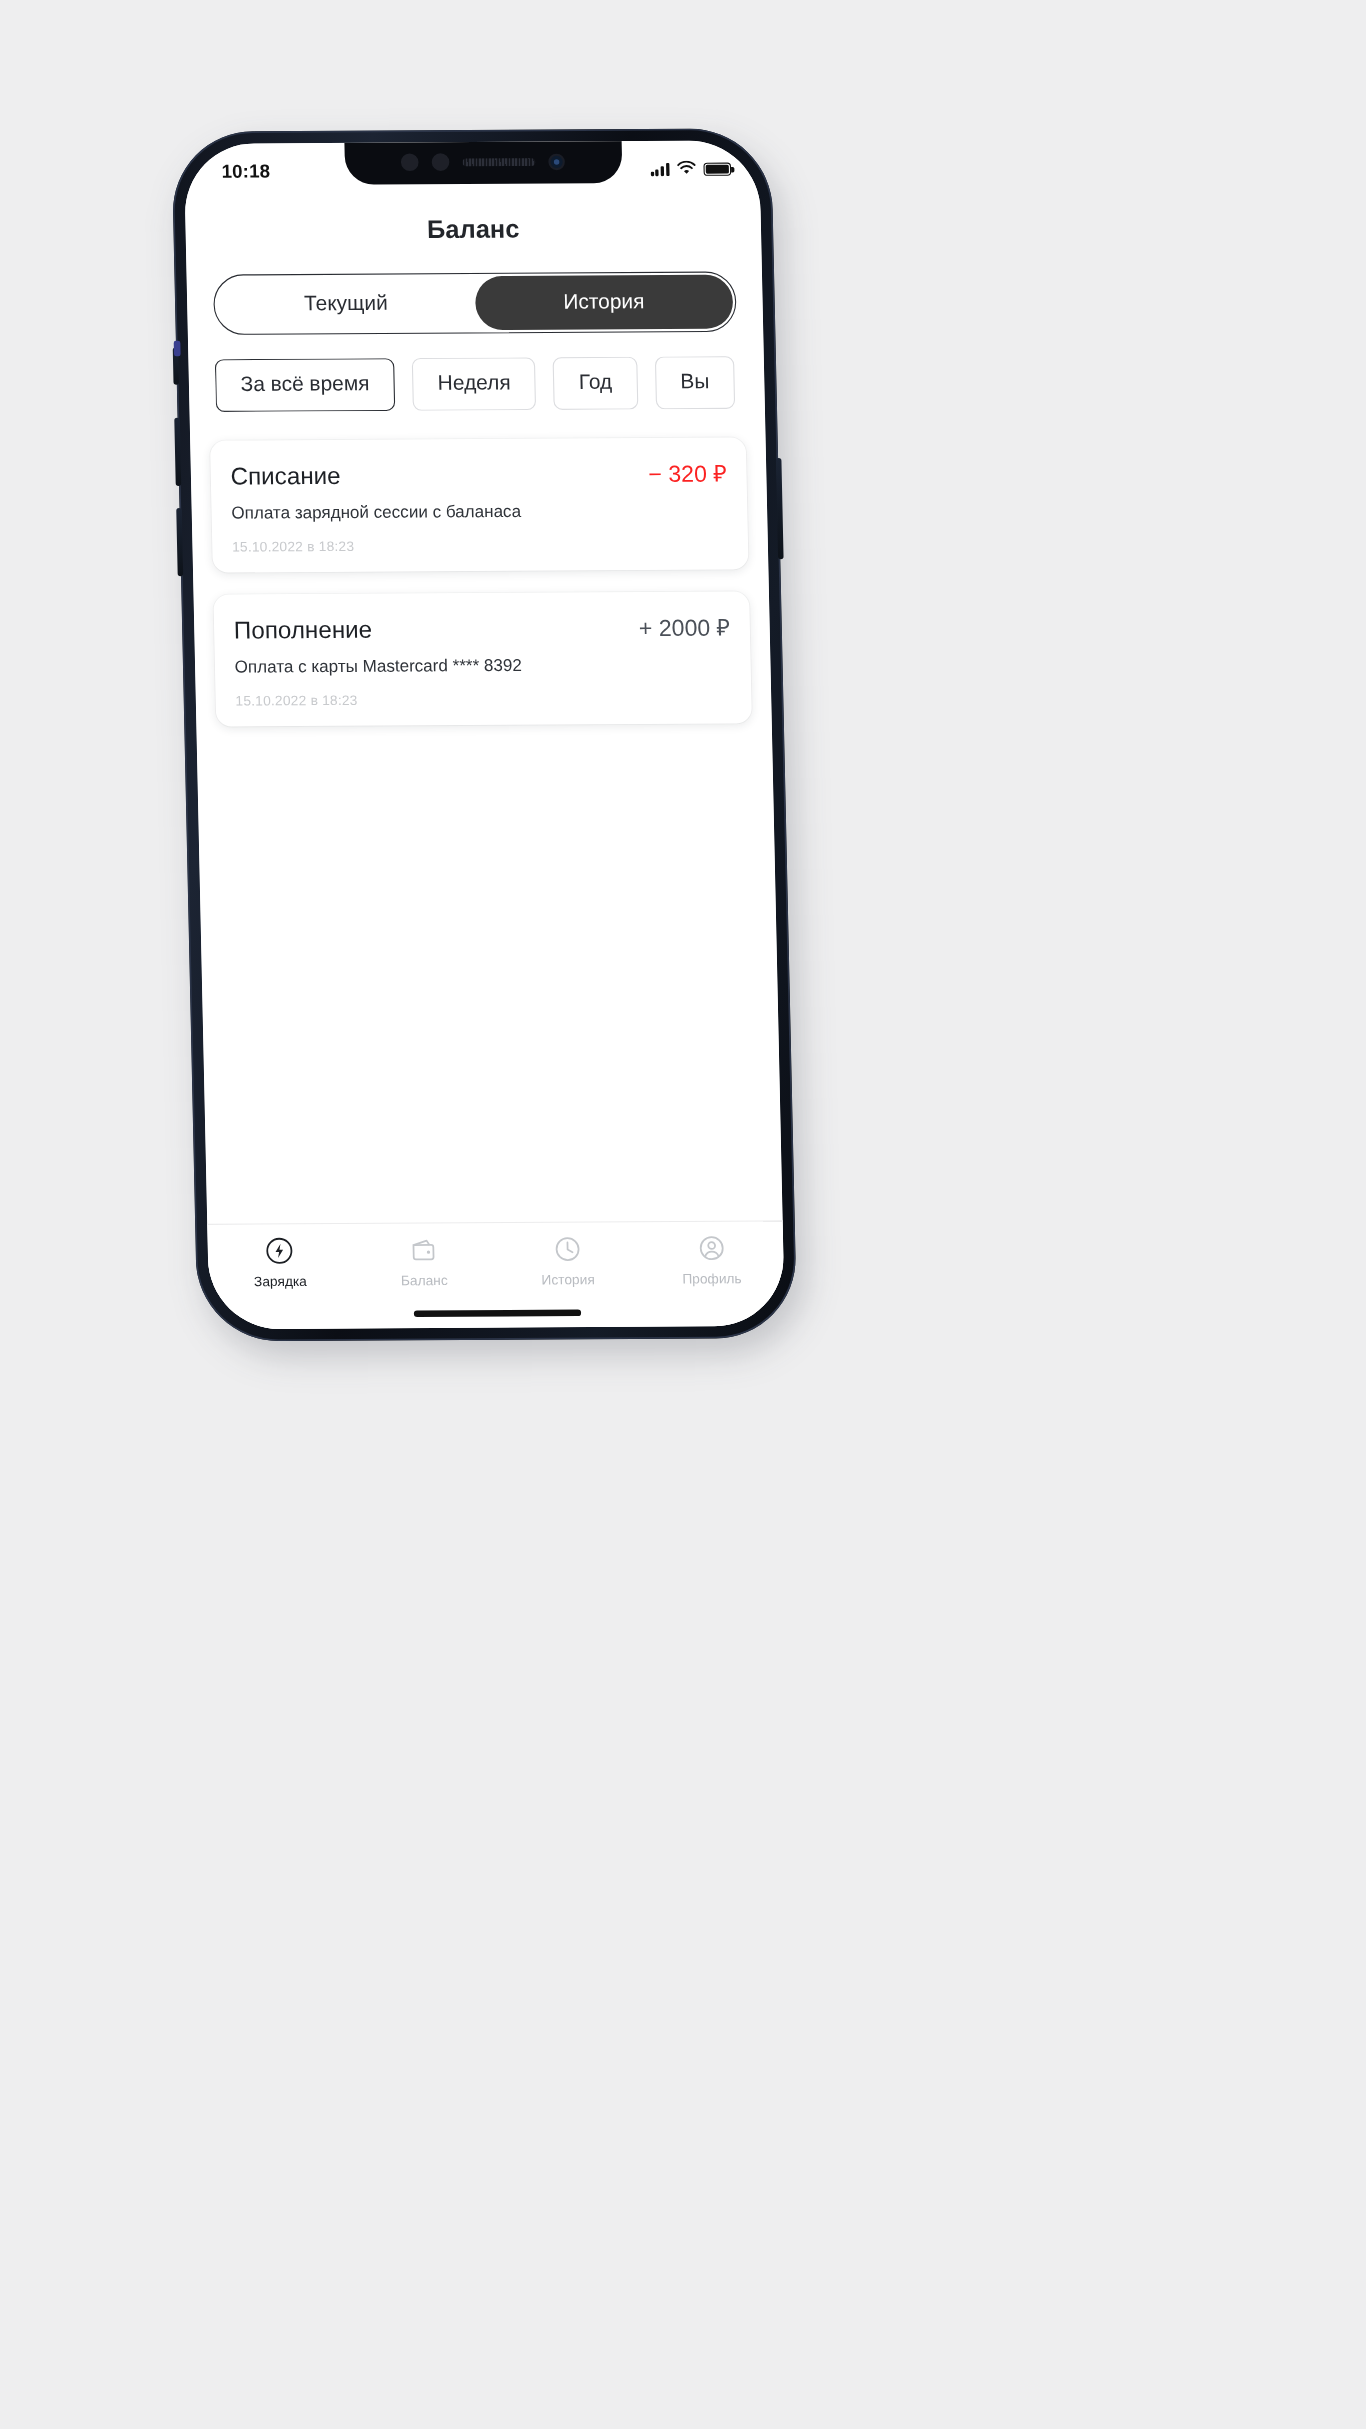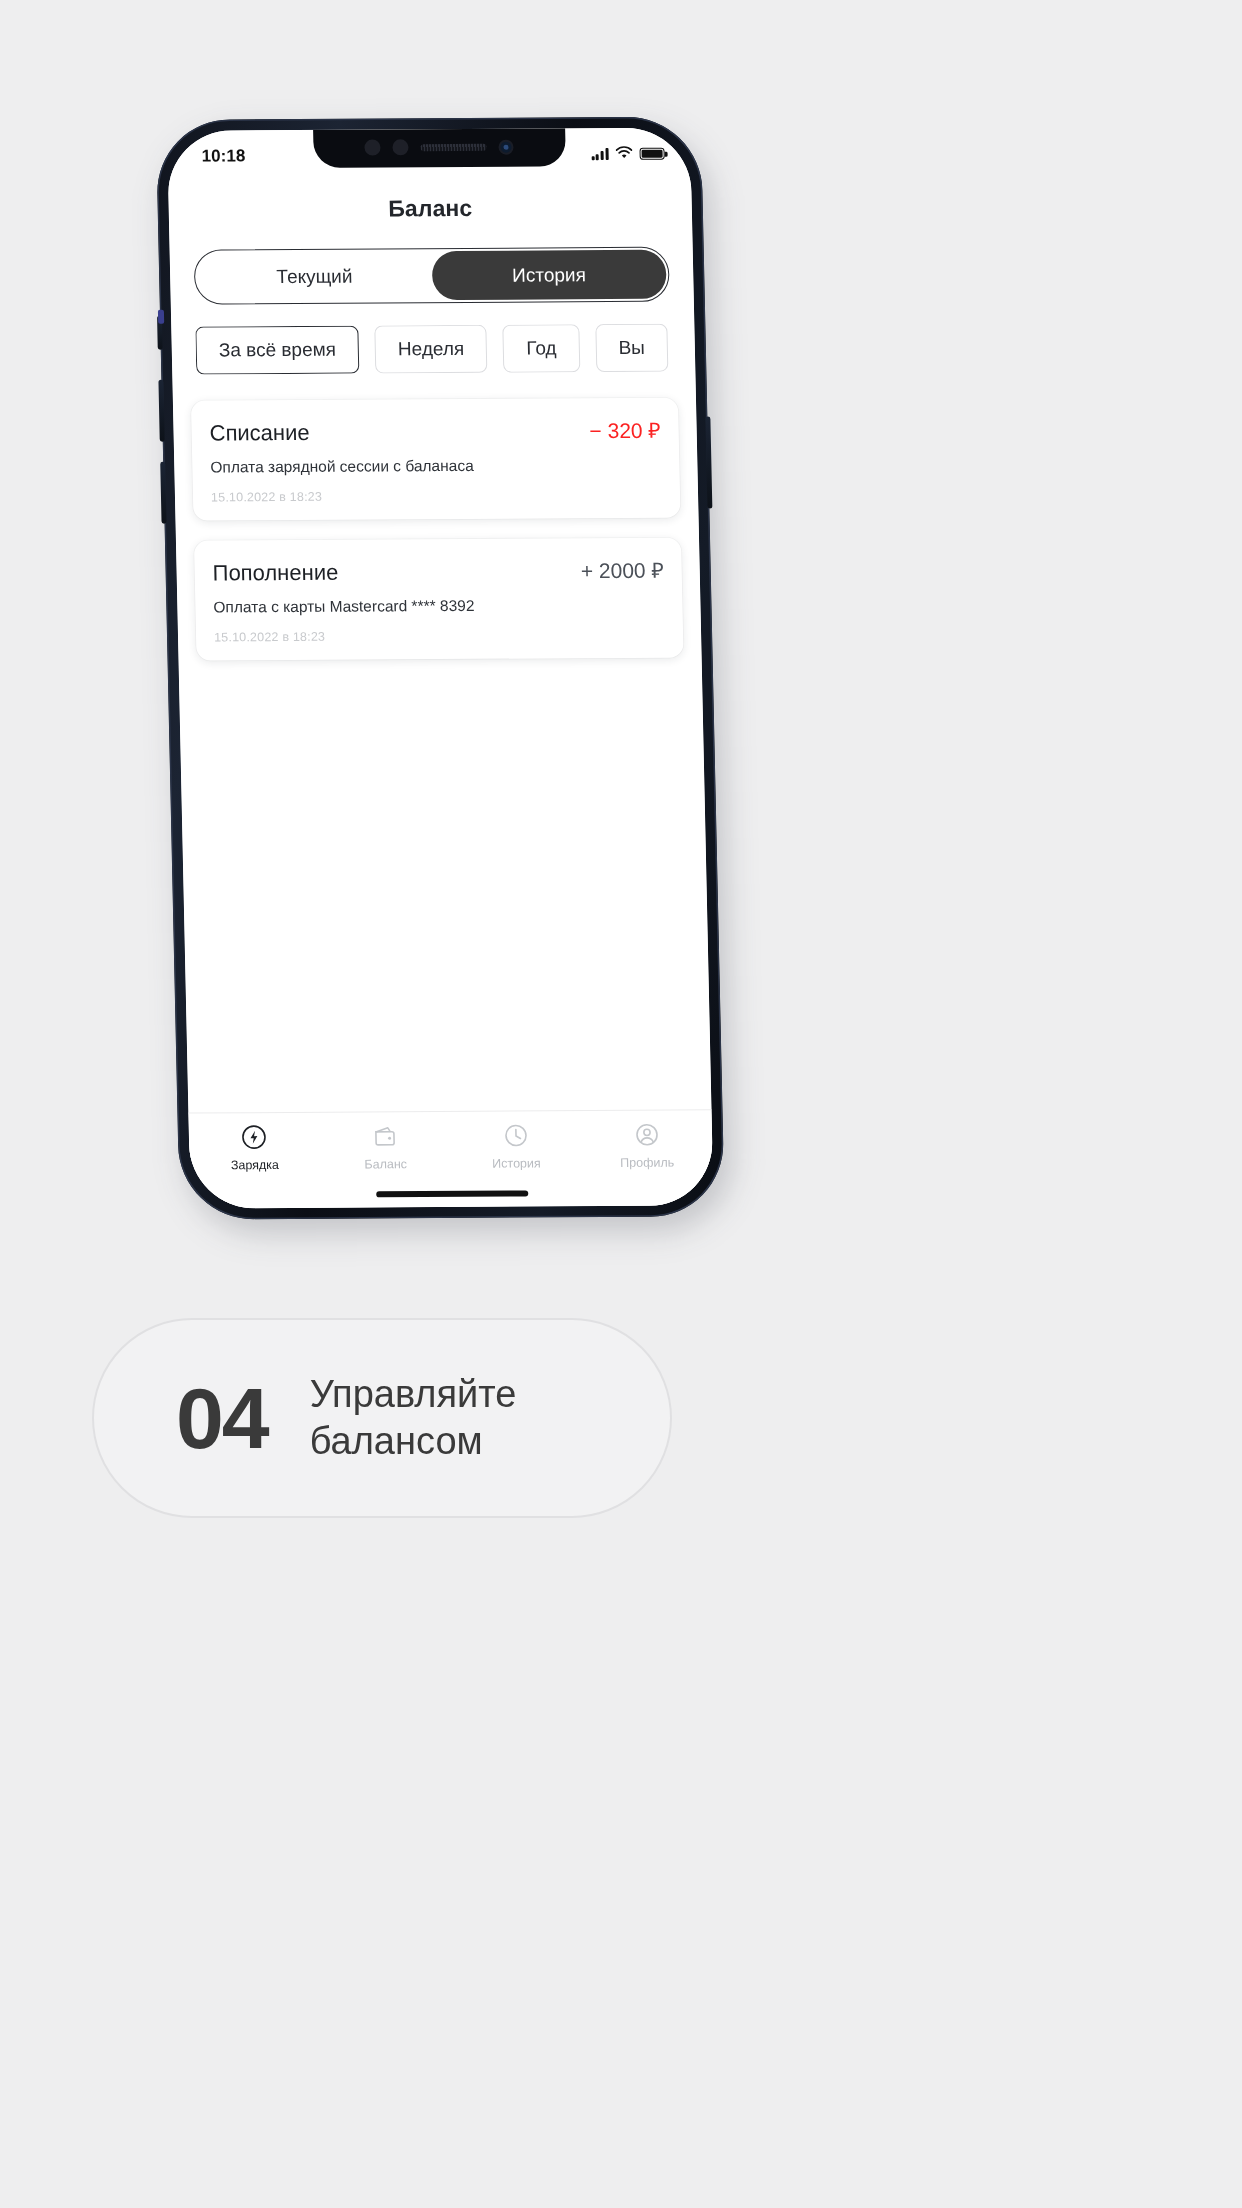--- a/index.html
+++ b/index.html
@@ -405,18 +405,14 @@
 
           </div>
 
           <div id="home-indicator"></div>
 
         </div>
       </div>
     </div>
   </div>
 
-  <div id="caption">
-    <div id="caption-number">04</div>
-    <div id="caption-text">Управляйте балансом</div>
-  </div>
 
 </div>
 
 </body></html>

